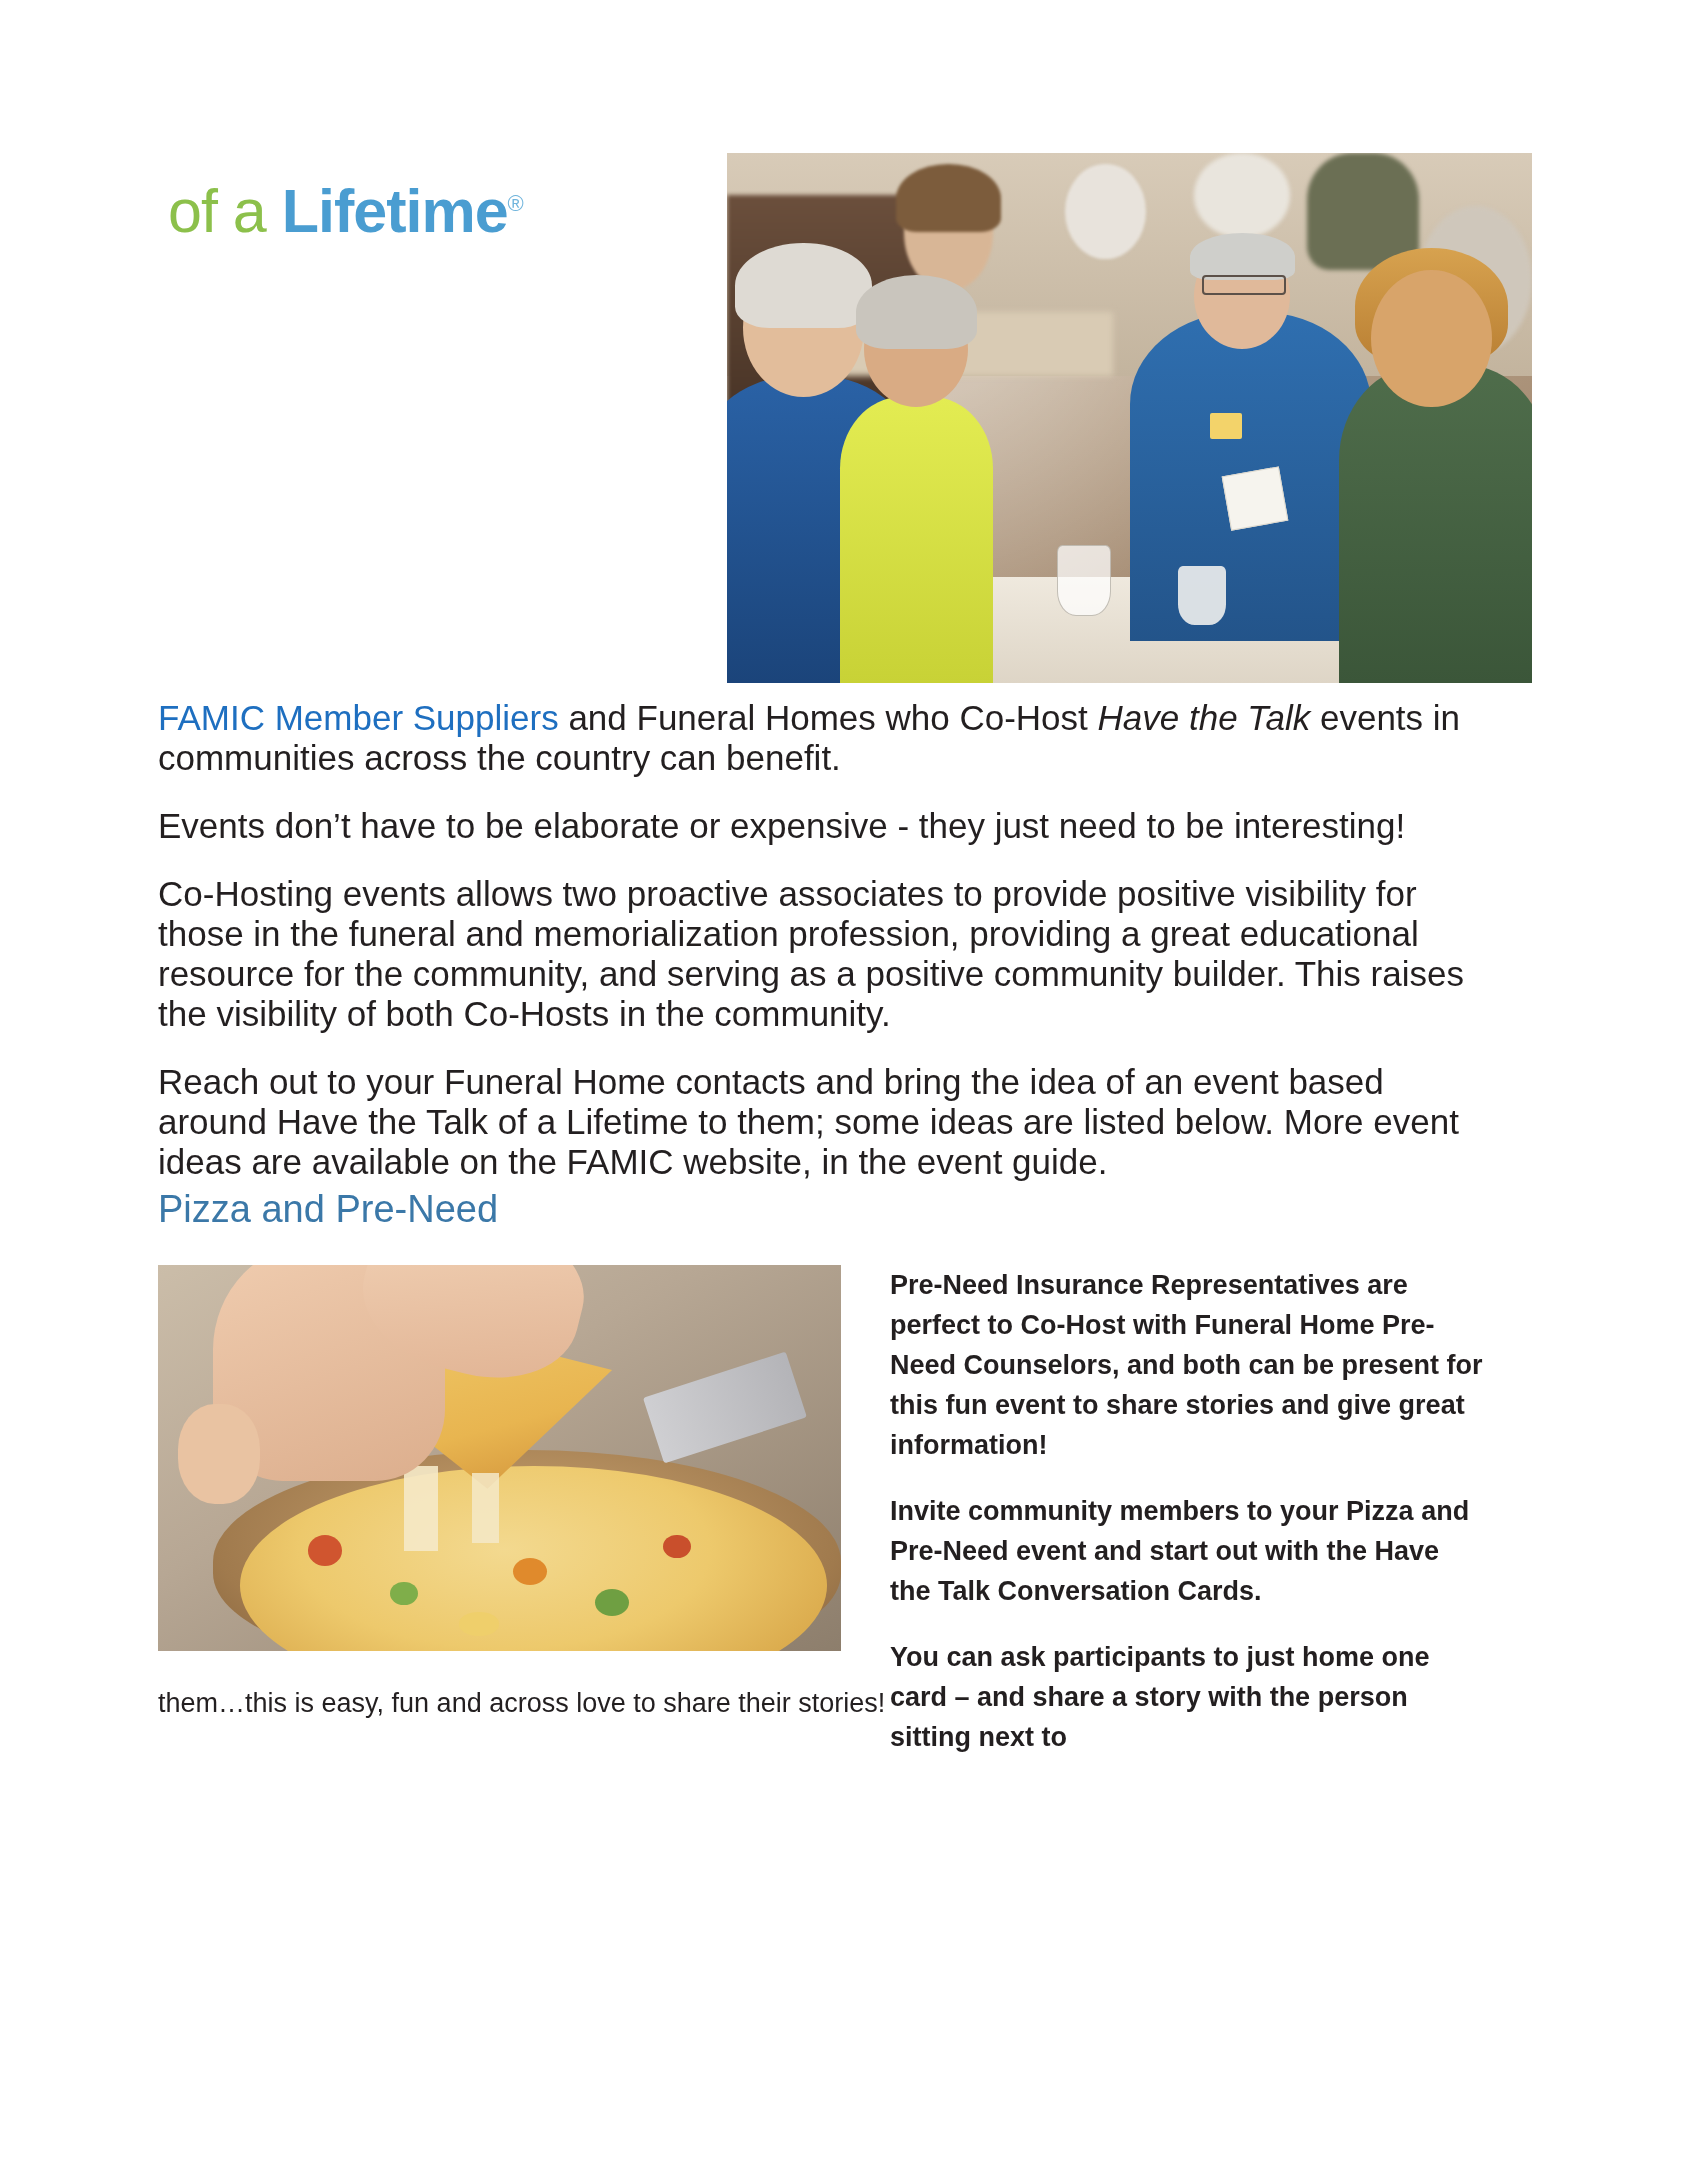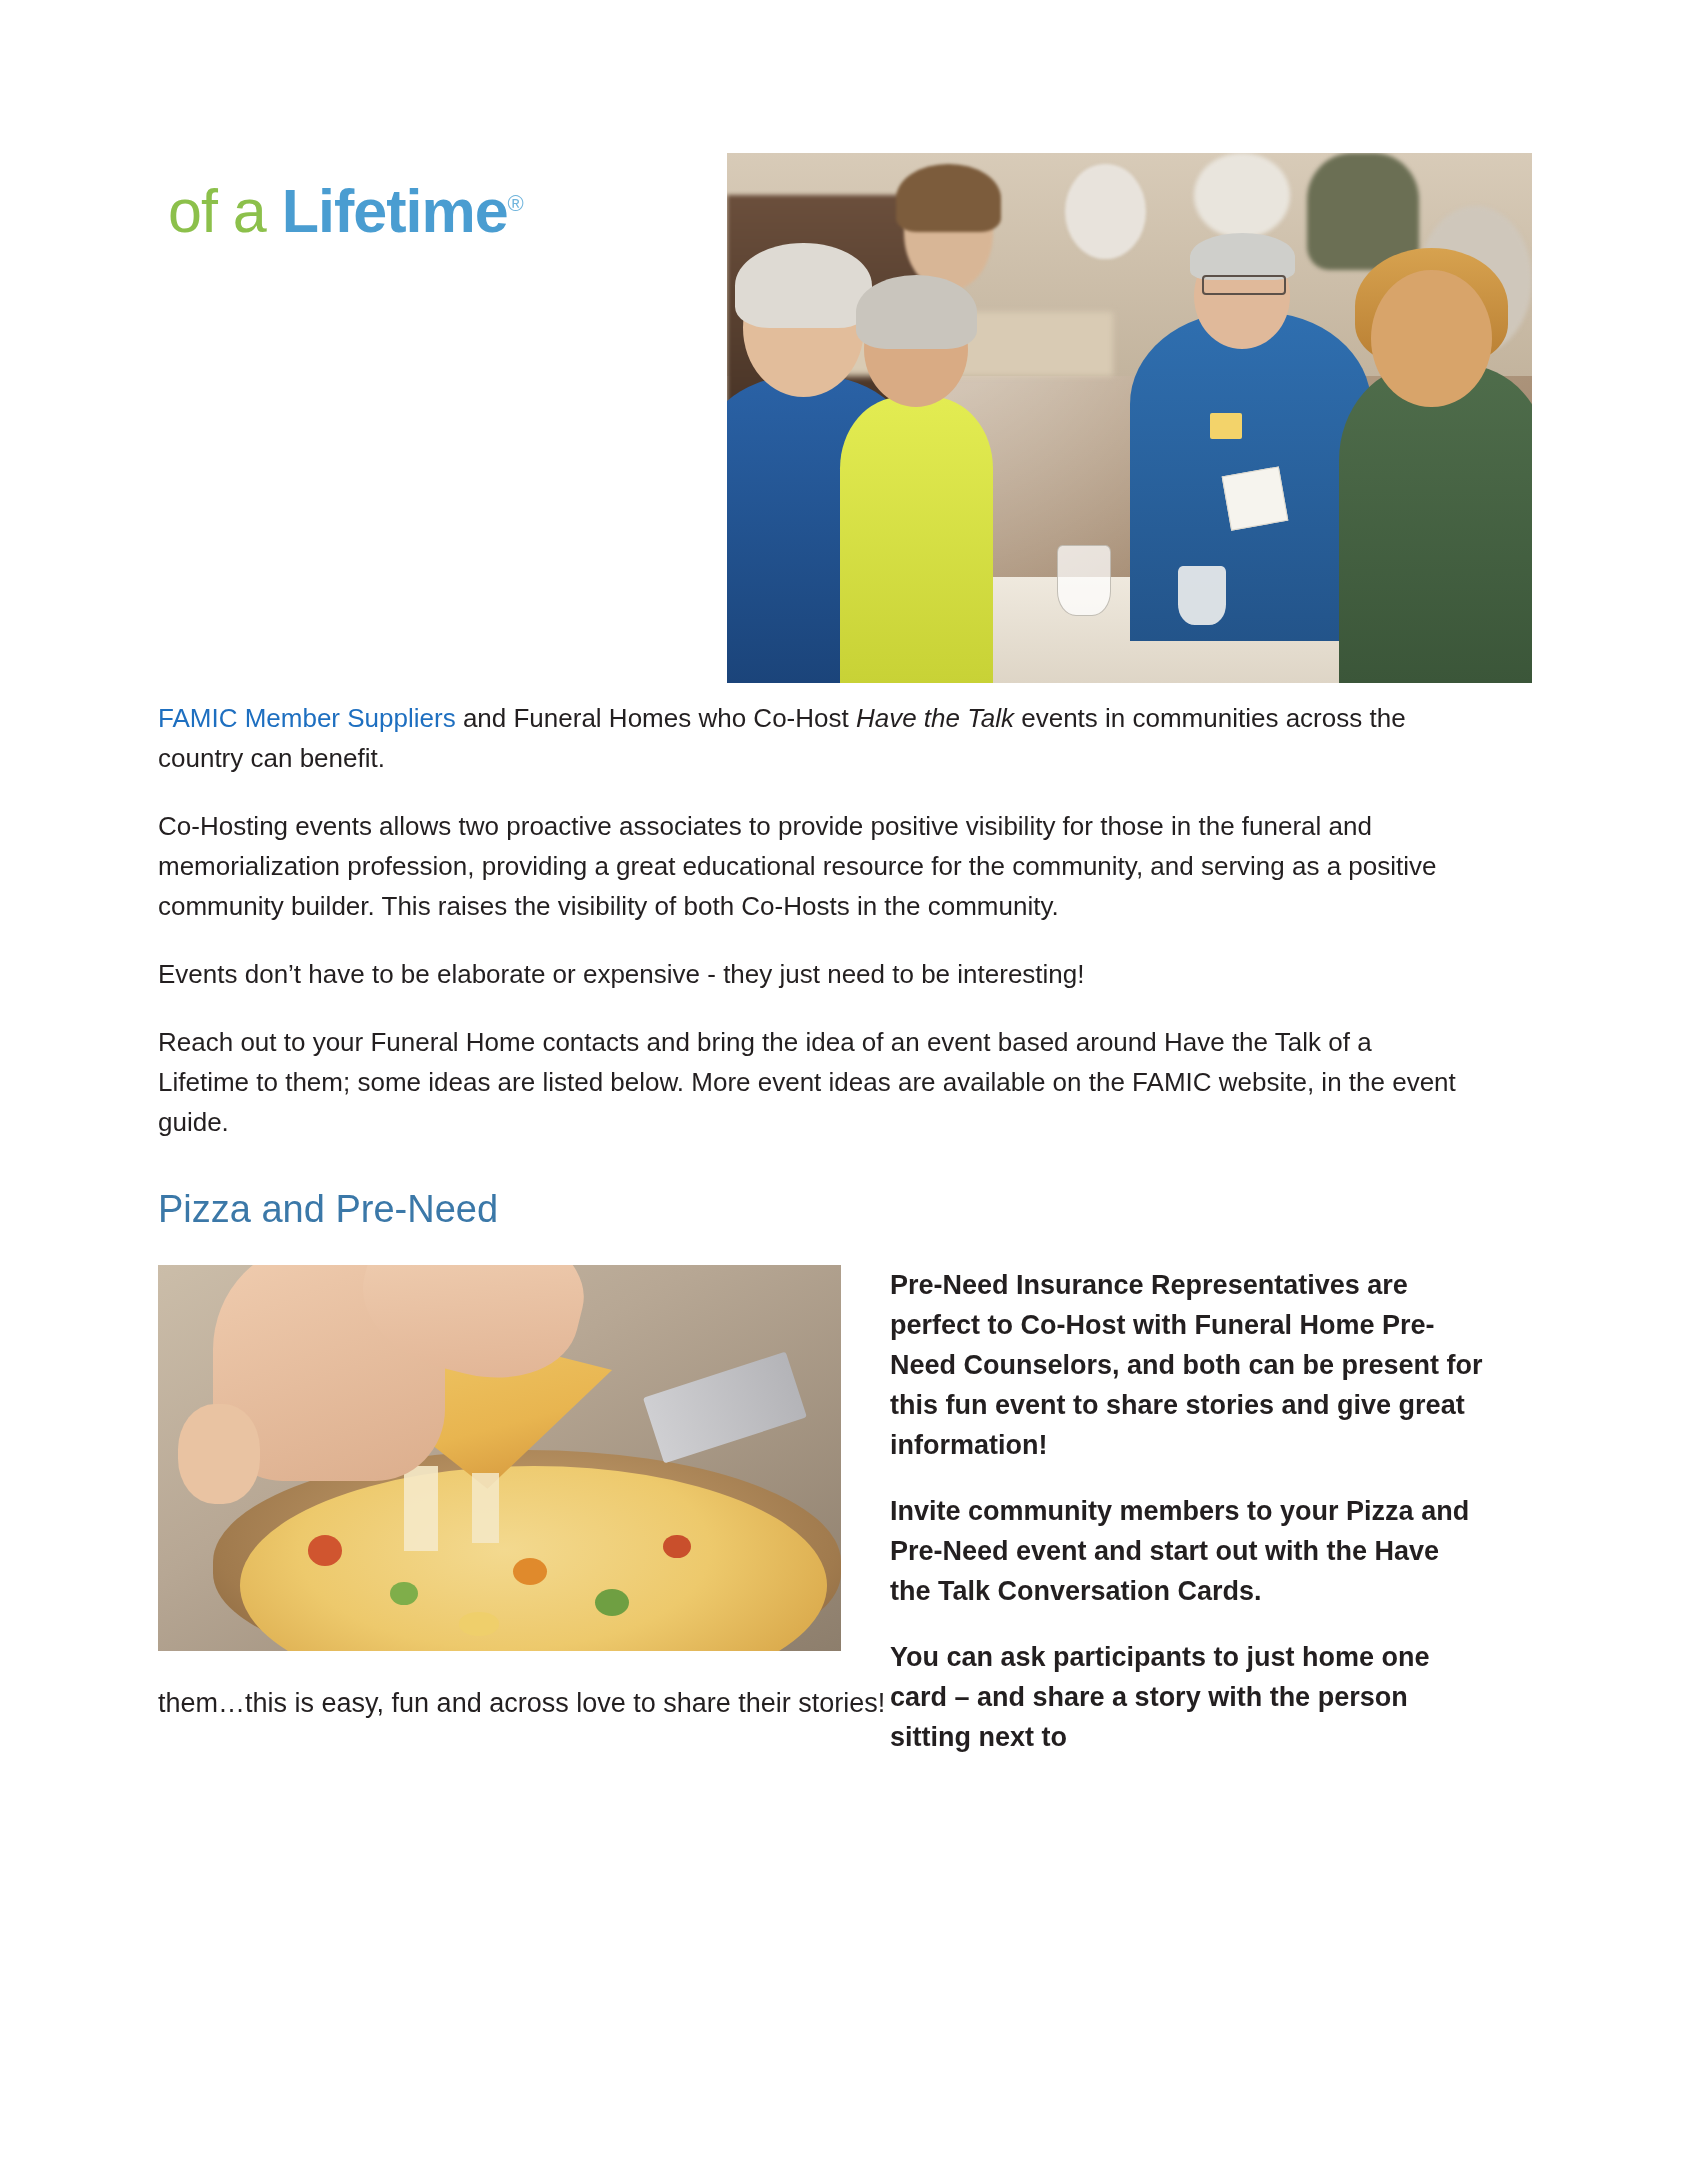--- a/index.html
+++ b/index.html
@@ -208,21 +208,21 @@
 
   
   .body-text {
     position: absolute;
     left: 158px;
     top: 698px;
     width: 1307px;
   }
   p.para {
     margin: 0 0 28px 0;
-    font-size: 26px;
+    font-size: 35px;
     line-height: 40px;
     color: #231f20;
   }
   .link {
     color: #1e6fc0;
   }
   .ital { font-style: italic; }
 
   
   .section-head {
@@ -360,23 +360,23 @@
       <div class="p1-head-yellow"></div>
       <div class="p1-hair-yellow"></div>
       <div class="p1-cup"></div>
       <div class="p1-cup2"></div>
     </div>
   </div>
 
   <div class="body-text">
     <p class="para"><span class="link">FAMIC Member Suppliers</span><span> and Funeral Homes who Co-Host </span><span class="ital">Have the Talk</span><span> events in communities across the country can benefit.</span></p>
 
+    <p class="para">Events don’t have to be elaborate or expensive - they just need to be interesting!</p>
+
     <p class="para">Co-Hosting events allows two proactive associates to provide positive visibility for those in the funeral and memorialization profession, providing a great educational resource for the community, and serving as a positive community builder.  This raises the visibility of both Co-Hosts in the community.</p>
-
-    <p class="para">Events don’t have to be elaborate or expensive - they just need to be interesting!</p>
 
     <p class="para">Reach out to your Funeral Home contacts and bring the idea of an event based around Have the Talk of a Lifetime to them; some ideas are listed below. More event ideas are available on the FAMIC website, in the event guide.</p>
   </div>
 
   <div class="section-head">Pizza and Pre-Need</div>
 
   <div class="photo-pizza">
     <div class="pz-bg"></div>
     <div class="pz-board"></div>
     <div class="pz-pie"></div>

